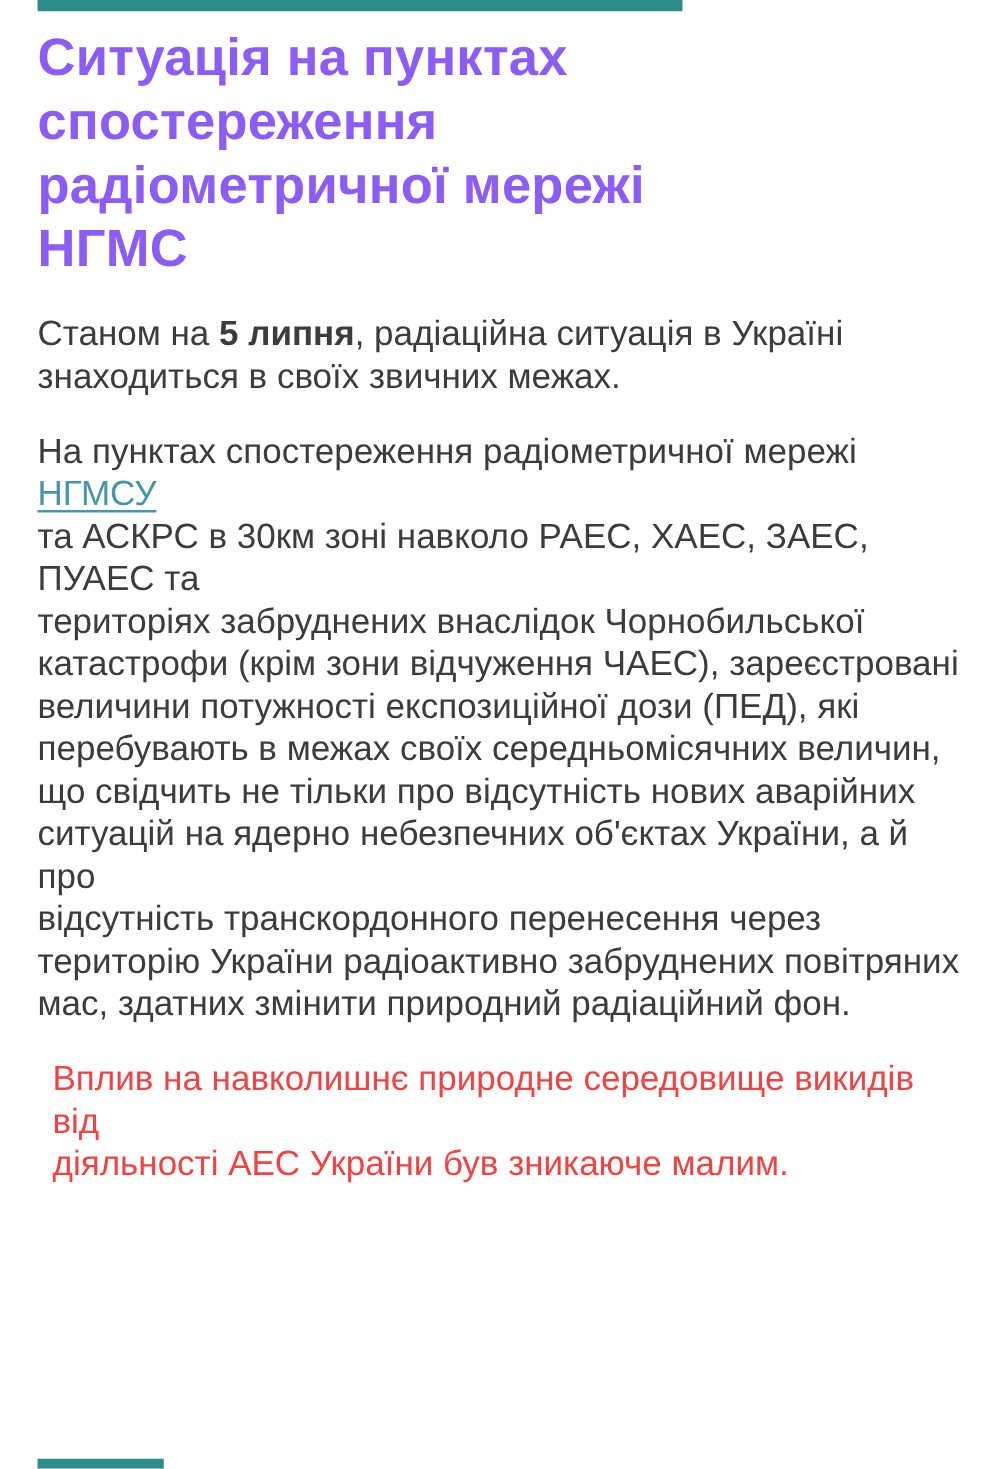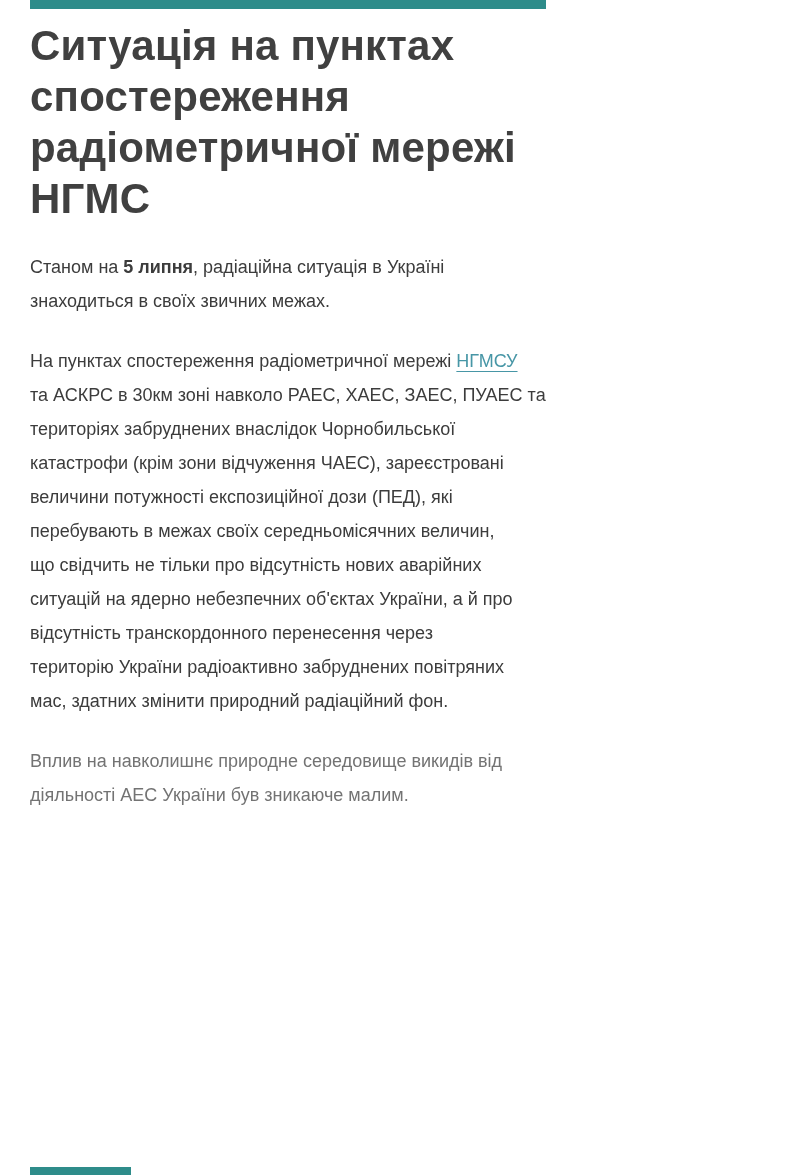--- a/index.html
+++ b/index.html
@@ -37,21 +37,21 @@
   .page-title {
     margin: 0 0 26px 0;
     font-size: 42px;
     line-height: 51px;
     font-weight: 600;
     letter-spacing: 0.2px;
     white-space: pre-line;
   }
   .article p {
     margin: 0 0 26px 0;
-    font-size: 18px;
+    font-size: 28px;
     line-height: 34px;
     font-weight: 400;
     white-space: pre-line;
   }
   .article p strong {
     font-weight: 700;
   }
   .article p .inline-link {
     text-decoration: underline;
     text-underline-offset: 4px;
@@ -61,36 +61,36 @@
   .article p.all-bold {
     font-weight: 700;
   }
 </style>
 </head>
 <body>
 
 <div class="edge-strip top" style="background-color: rgb(46, 140, 138);"></div>
 
 <article class="article">
-  <h1 class="page-title" style="color: #404040;">Ситуація на пунктах
+  <h1 class="page-title" style="color: #8b5cf6;">Ситуація на пунктах
 спостереження
 радіометричної мережі
 НГМС</h1>
   <div id="paragraphs">
       <p style="color: rgb(60, 60, 60);"><span>Станом на </span><strong>5 липня</strong><span>, радіаційна ситуація в Україні
 знаходиться в своїх звичних межах.</span></p>
       <p style="color: rgb(60, 60, 60);"><span>На пунктах спостереження радіометричної мережі </span><a class="inline-link" style="color: rgb(71, 150, 166);">НГМСУ</a><span>
 та АСКРС в 30км зоні навколо РАЕС, ХАЕС, ЗАЕС, ПУАЕС та
 територіях забруднених внаслідок Чорнобильської
 катастрофи (крім зони відчуження ЧАЕС), зареєстровані
 величини потужності експозиційної дози (ПЕД), які
 перебувають в межах своїх середньомісячних величин,
 що свідчить не тільки про відсутність нових аварійних
 ситуацій на ядерно небезпечних об'єктах України, а й про
 відсутність транскордонного перенесення через
 територію України радіоактивно забруднених повітряних
 мас, здатних змінити природний радіаційний фон.</span></p>
-      <p style="color: #737373;"><span>Вплив на навколишнє природне середовище викидів від
+      <p style="color: #ef4444; margin-left: 12px;"><span>Вплив на навколишнє природне середовище викидів від
 діяльності АЕС України був зникаюче малим.</span></p>
     </div>
 </article>
 
 <div class="edge-strip bottom" style="background-color: rgb(46, 140, 138);"></div>
 
 </body></html>

